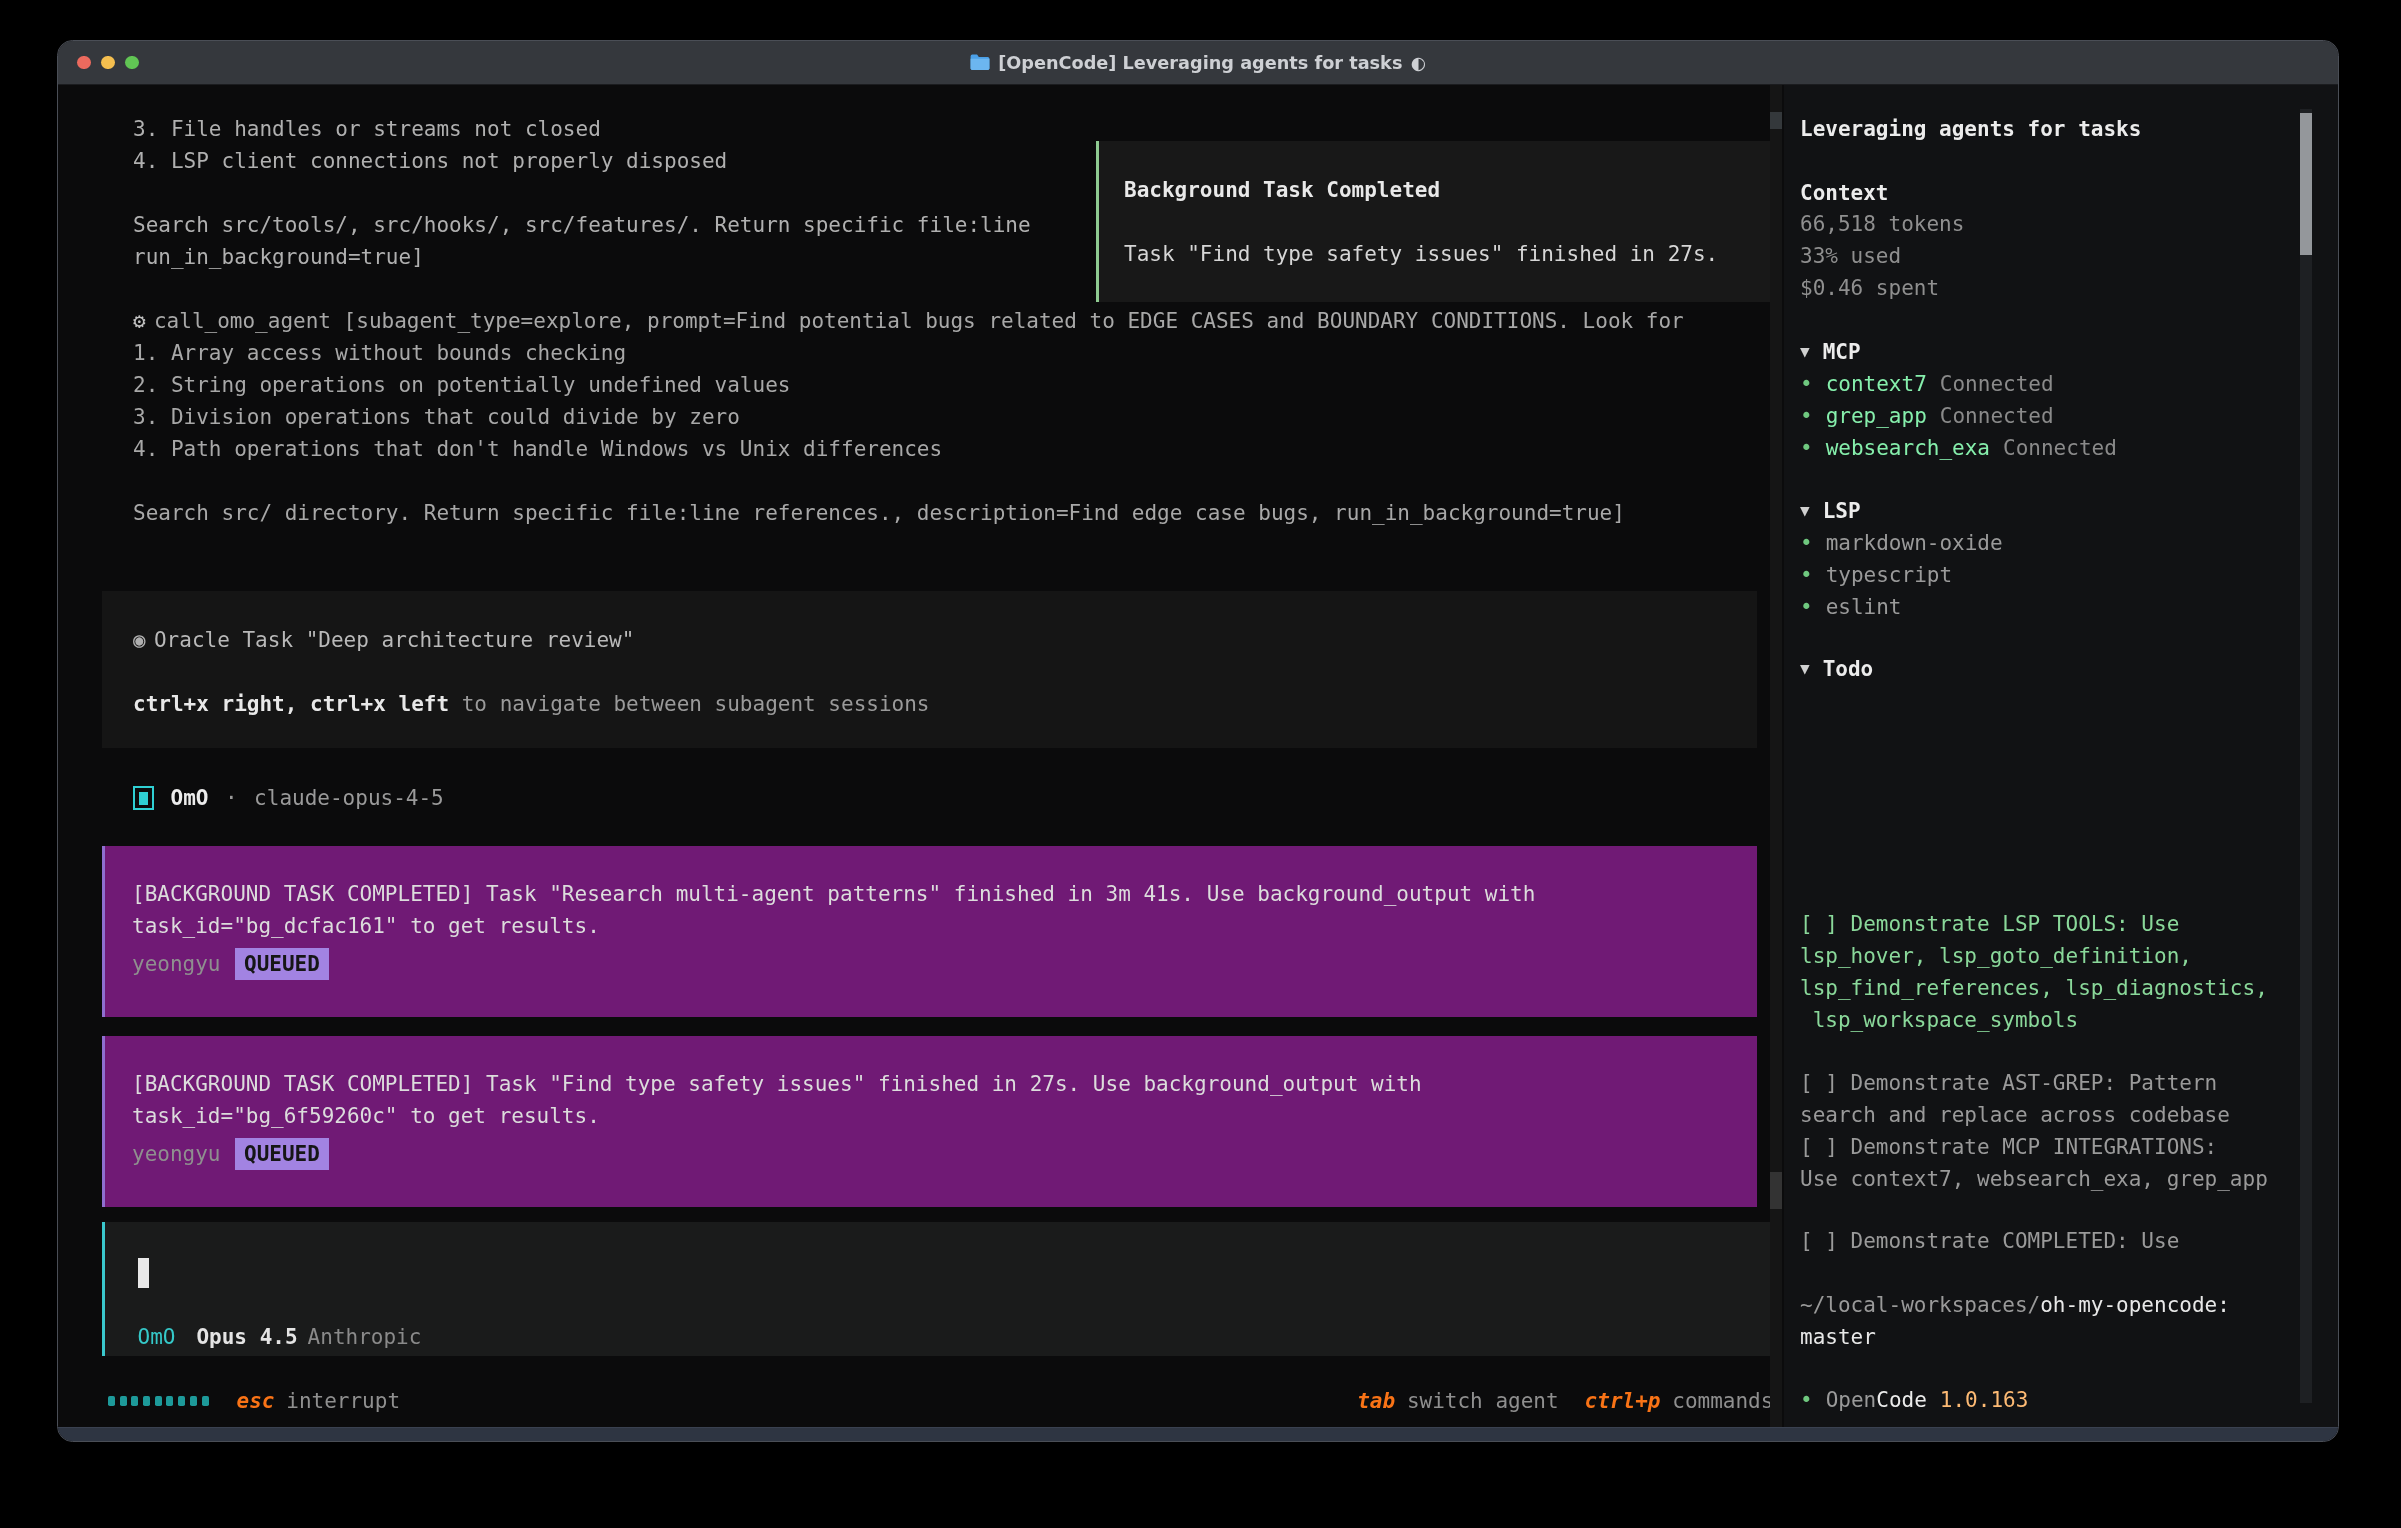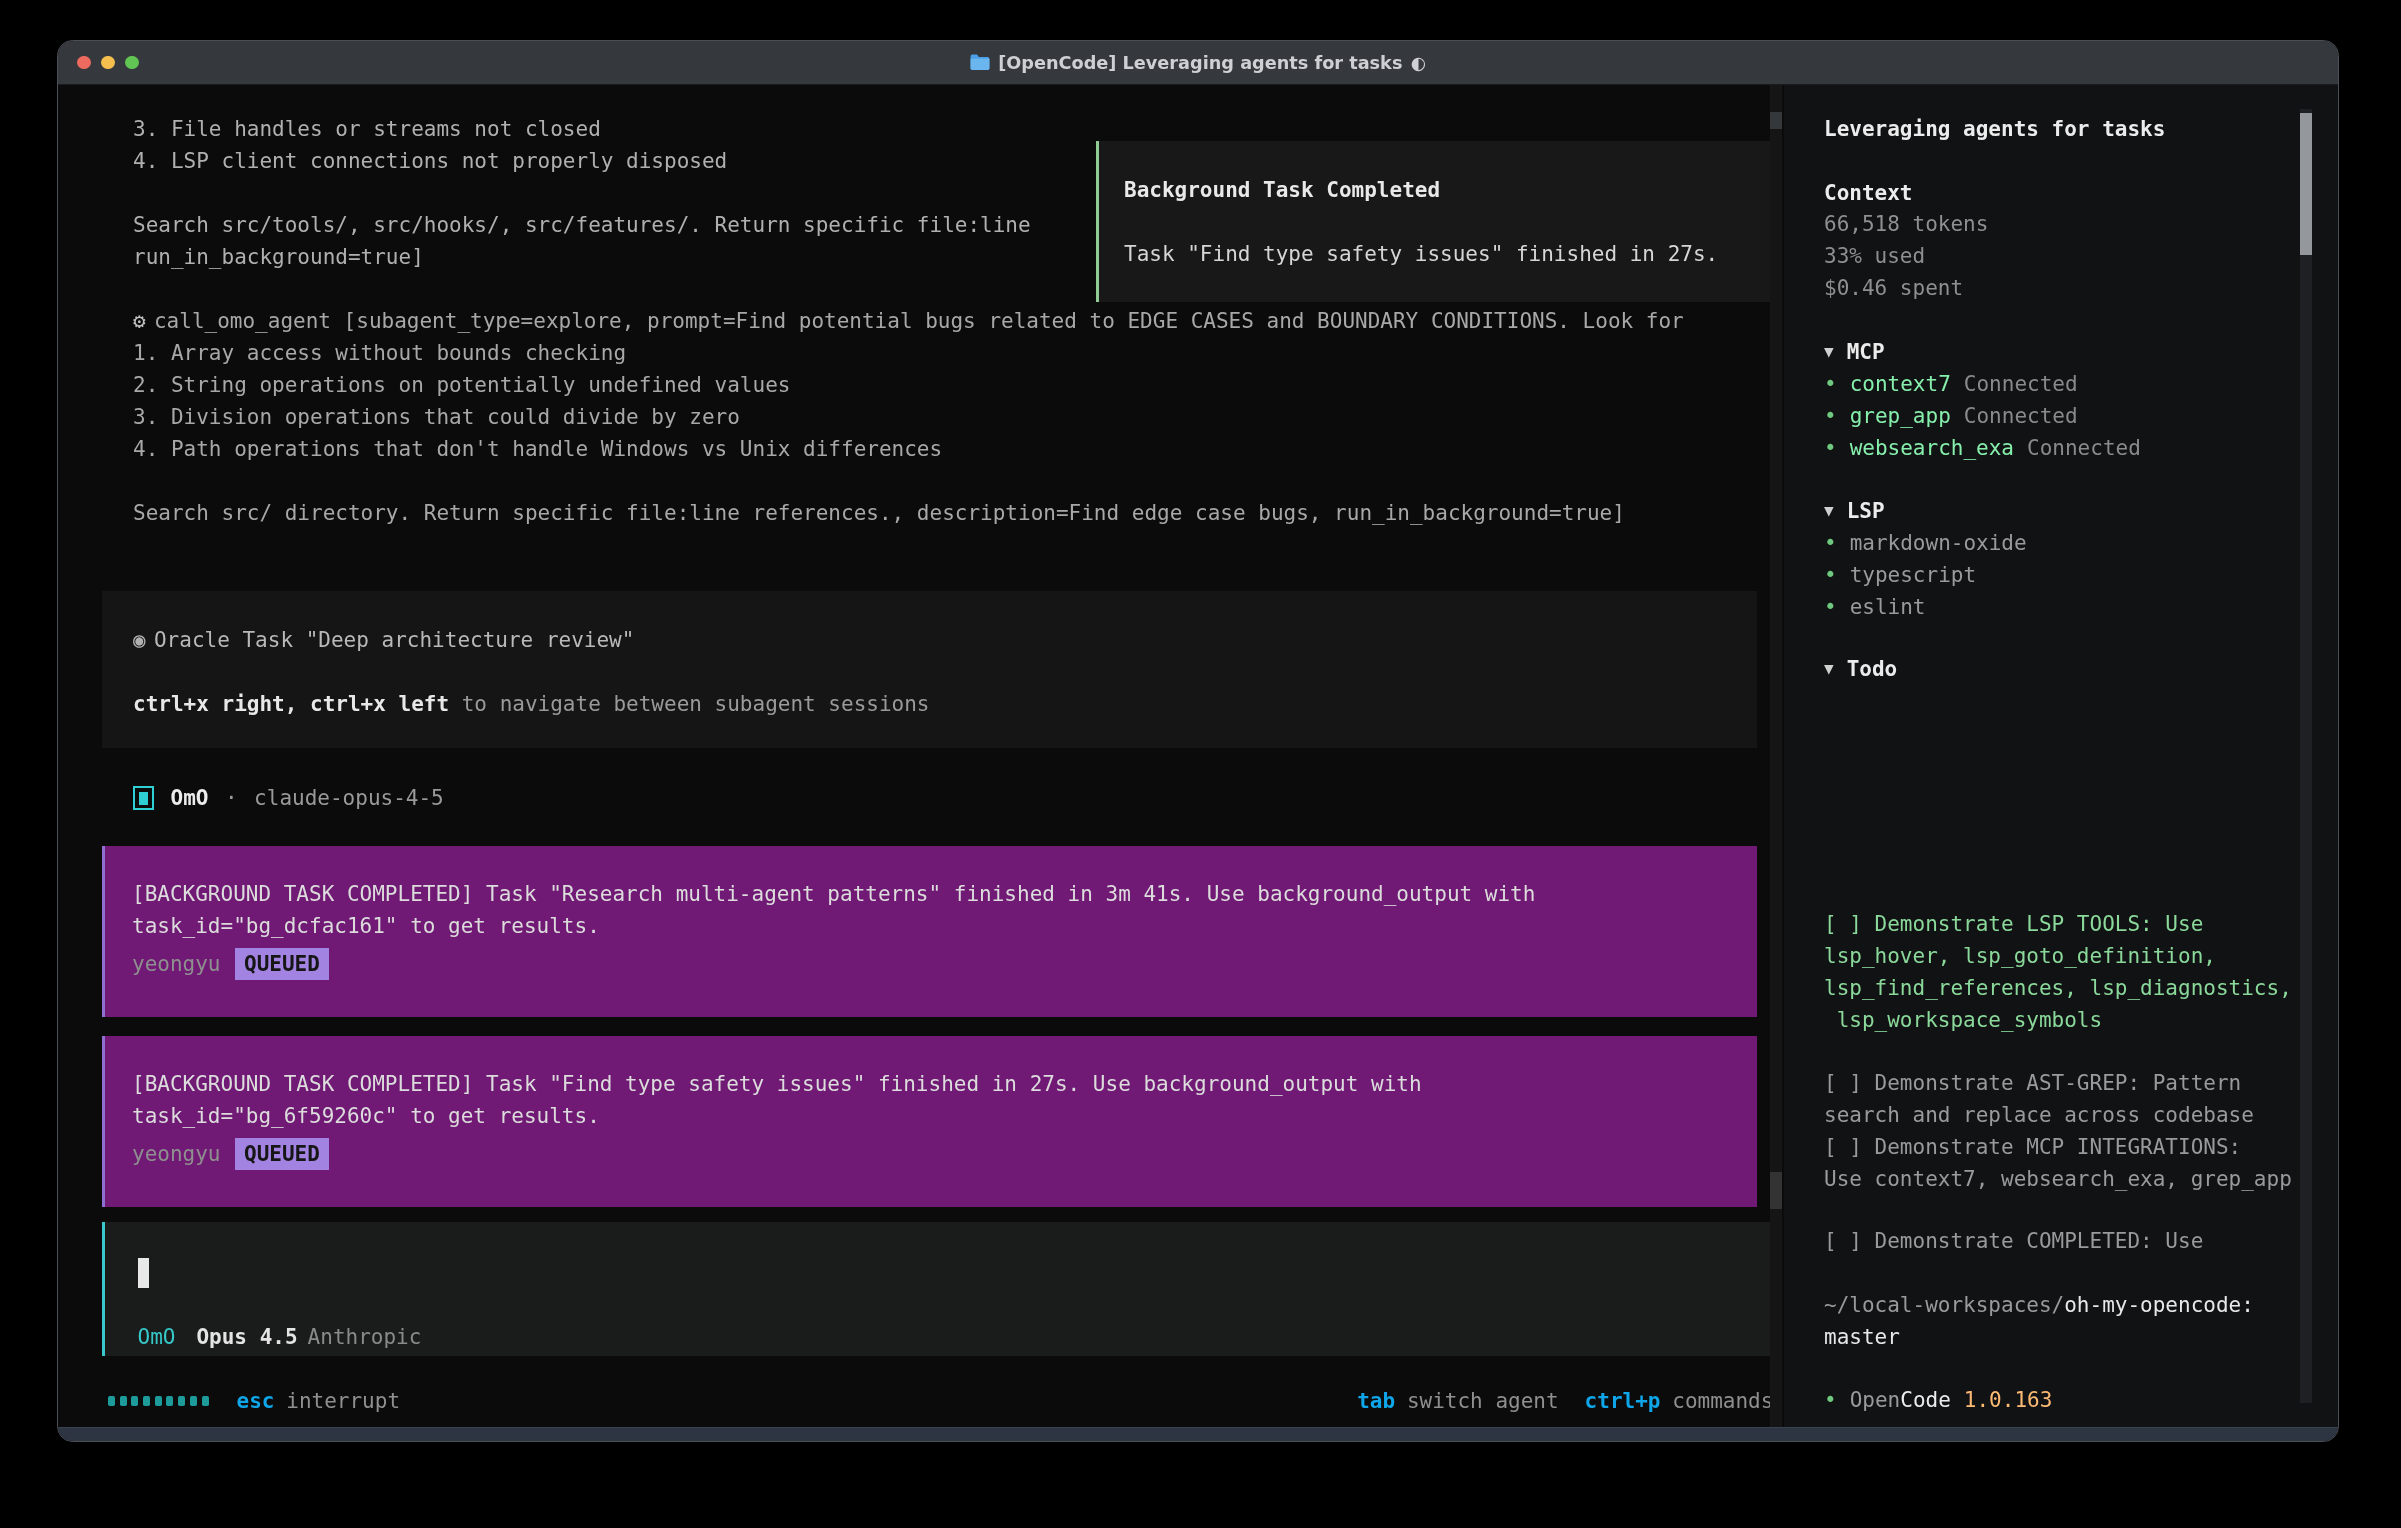--- a/index.html
+++ b/index.html
@@ -58,31 +58,31 @@
               border-left:3px solid #3ac8cd; }
   .cursor { position:absolute; left:32.5px; top:36px; width:11.8px; height:29.5px; background:#e8e8e8; }
   .inputinfo { position:absolute; left:32.5px; top:99px; display:flex; }
   .inputinfo .agent { color:#35c9c9; }
   .inputinfo .model { color:#e4e4e4; font-weight:bold; margin-left:21px; }
   .inputinfo .provider { color:#8a8a8a; margin-left:10px; }
   
   .status-left { left:50px; top:1300px; display:flex; align-items:center; }
   .dots { display:flex; gap:4.7px; margin-right:28px; align-items:center; }
   .dots i { display:block; width:7px; height:10.6px; border-radius:1.8px; background:#1d9a9a; }
-  .key { color:#0ea5e9; font-weight:bold; }
+  .key { color:#f97316; font-weight:bold;font-style:italic; }
   .keylabel { color:#8f8f8f; margin-left:11.8px; }
   .status-right { right:10.6px; top:1300px; display:flex; align-items:center; }
   .status-right .grp { margin-left:26px; display:flex; }
   
   .m-track { left:1712px; top:0; width:11.8px; height:1343px; background:#151515; }
   .m-thumb1 { left:1712px; top:27px; width:11.8px; height:16.5px; background:#34383b; }
   .m-thumb2 { left:1712px; top:1087px; width:11.8px; height:37px; background:#333333; }
   
   .sidebar { position:relative; flex:1; background:#111214; font-size:21px; line-height:32px; }
-  .sidebar .blk { position:absolute; left:40px; width:485px; }
+  .sidebar .blk { position:absolute; left:16px; width:485px; }
   .sb-title { color:#ececec; font-weight:bold; }
   .sb-head { display:flex; align-items:center; }
   .sb-head .tri { color:#d0d0d0; font-size:16px; margin-right:13px; }
   .sb-head .htxt { color:#ececec; font-weight:bold; }
   .dim { color:#8f8f8f; }
   .item { display:flex; }
   .item .dot { color:#6fc87f; margin-right:13px; }
   .item .iname { color:#86efac; }
   .item .istatus { color:#8a8a8a; margin-left:13px; }
   .item .idim { color:#9a9a9a; }

